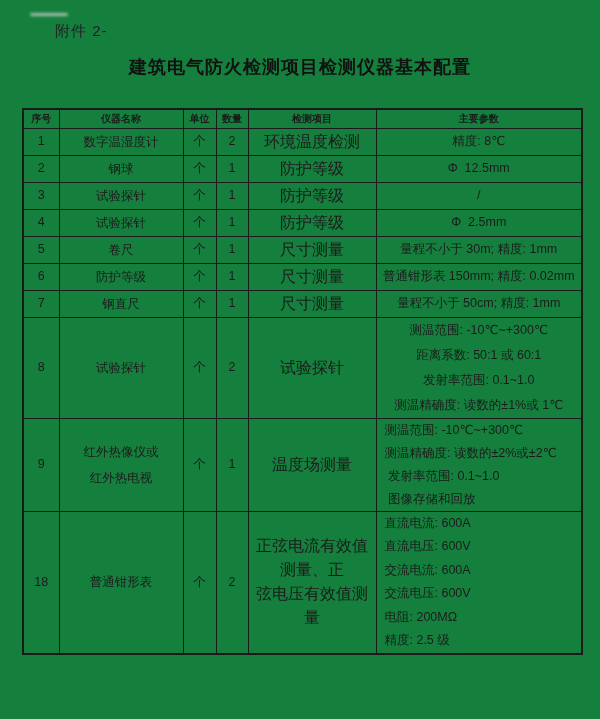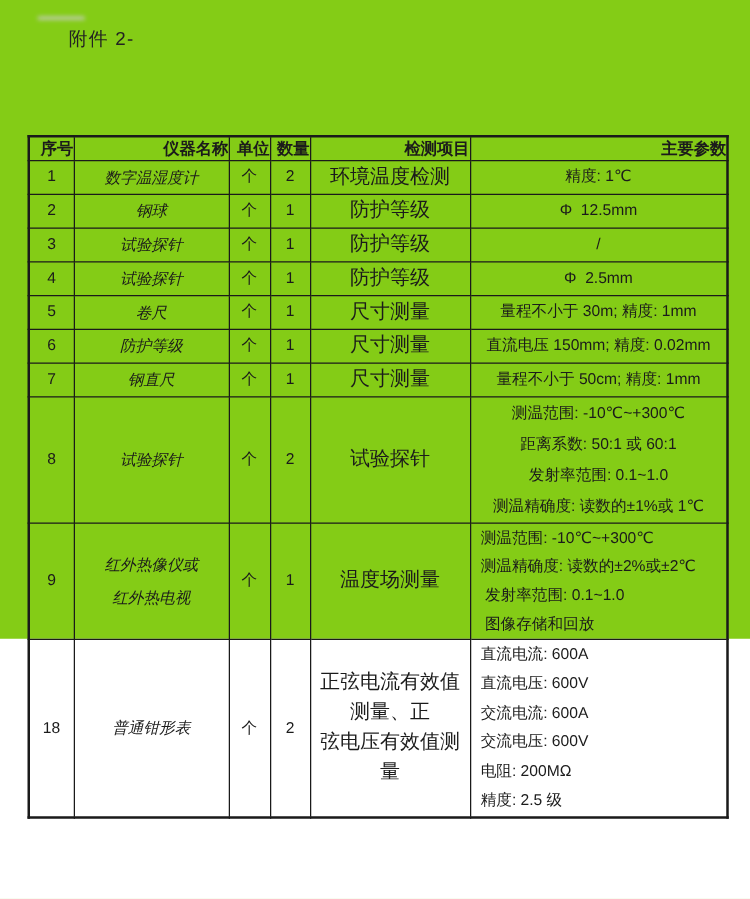--- a/index.html
+++ b/index.html
@@ -4,21 +4,21 @@
 <style>
   * { margin: 0; padding: 0; box-sizing: border-box; }
   html, body {
     width: 600px; height: 719px;
     background: #ffffff;
     font-family: "Liberation Sans", "DejaVu Sans", sans-serif;
     color: #1b1b1b;
     overflow: hidden;
     position: relative;
   }
-  .page { position: absolute; left: 0; top: 0; width: 600px; height: 511px; background: #84cc16; }
+  .page { position: absolute; left: 0; top: 0; width: 600px; height: 719px; background: #15803d; }
 
   .scan-smudge {
     position: absolute; left: 30px; top: 13px; width: 38px; height: 3px;
     background: #cccccc; border-radius: 2px; filter: blur(1.5px); opacity: .8;
   }
 
   .attachment-label {
     position: absolute; left: 55px; top: 22px;
     font-size: 15px; letter-spacing: 1px; color: #222;
   }
@@ -36,47 +36,48 @@
     border: 2px solid #1a1a1a;
   }
   .config-table th, .config-table td {
     border: 1px solid #1a1a1a;
     text-align: center; vertical-align: middle;
     padding: 0;
     white-space: pre-wrap;
     overflow: hidden;
   }
   .config-table thead tr { height: 19px; }
-  .config-table th { font-size: 13px; font-weight: bold; line-height: 1; text-align: right; }
+  .config-table th { font-size: 10px; font-weight: bold; line-height: 1; }
   .config-table td { font-size: 12.5px; line-height: 1.35; }
 
   tr.row-sm  { height: 24px; }
   tr.row-8   { height: 100px; }
   tr.row-9   { height: 92px; }
   tr.row-10  { height: 142px; }
 
-  td.cell-name  { line-height: 26px; font-style: italic; }
+  td.cell-name  { line-height: 26px; }
   td.cell-item  { font-size: 16px; line-height: 24px; }
 
   tr.row-8 td.cell-params { line-height: 25px; }
   td.params-left {
     text-align: left; padding-left: 8px;
     line-height: 23px;
   }
   tr.row-10 td.params-left { line-height: 23.5px; }
 </style>
 </head>
 <body>
 
 <div class="page">
 
   <div class="scan-smudge"></div>
 
   <div class="attachment-label">附件 2-</div>
 
+  <div class="doc-title">建筑电气防火检测项目检测仪器基本配置</div>
 
   <table class="config-table">
     <colgroup>
       <col style="width:36px">
       <col style="width:124px">
       <col style="width:33px">
       <col style="width:32px">
       <col style="width:128px">
       <col style="width:206px">
     </colgroup>
@@ -90,21 +91,21 @@
         <th>主要参数</th>
       </tr>
     </thead>
     <tbody>
       <tr class="row-sm">
         <td class="cell-no">1</td>
         <td class="cell-name">数字温湿度计</td>
         <td class="cell-unit">个</td>
         <td class="cell-qty">2</td>
         <td class="cell-item">环境温度检测</td>
-        <td class="cell-params">精度: 1℃</td>
+        <td class="cell-params">精度: 8℃</td>
       </tr>
       <tr class="row-sm">
         <td class="cell-no">2</td>
         <td class="cell-name">钢球</td>
         <td class="cell-unit">个</td>
         <td class="cell-qty">1</td>
         <td class="cell-item">防护等级</td>
         <td class="cell-params">Φ  12.5mm</td>
       </tr>
       <tr class="row-sm">
@@ -130,21 +131,21 @@
         <td class="cell-qty">1</td>
         <td class="cell-item">尺寸测量</td>
         <td class="cell-params">量程不小于 30m; 精度: 1mm</td>
       </tr>
       <tr class="row-sm">
         <td class="cell-no">6</td>
         <td class="cell-name">防护等级</td>
         <td class="cell-unit">个</td>
         <td class="cell-qty">1</td>
         <td class="cell-item">尺寸测量</td>
-        <td class="cell-params">直流电压 150mm; 精度: 0.02mm</td>
+        <td class="cell-params">普通钳形表 150mm; 精度: 0.02mm</td>
       </tr>
       <tr class="row-sm">
         <td class="cell-no">7</td>
         <td class="cell-name">钢直尺</td>
         <td class="cell-unit">个</td>
         <td class="cell-qty">1</td>
         <td class="cell-item">尺寸测量</td>
         <td class="cell-params">量程不小于 50cm; 精度: 1mm</td>
       </tr>
       <tr class="row-8">

